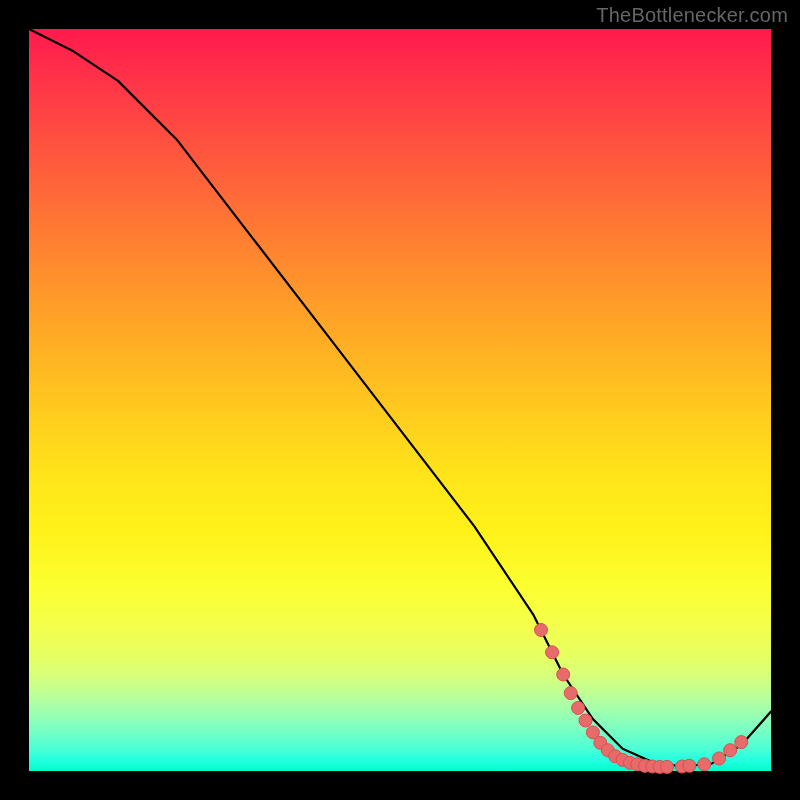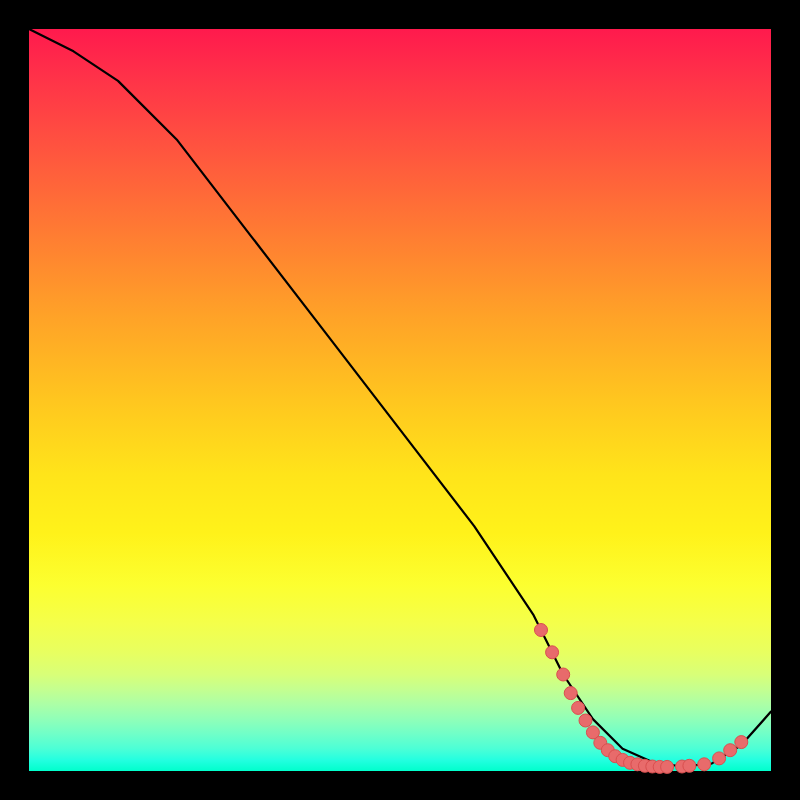--- a/index.html
+++ b/index.html
@@ -61,20 +61,21 @@
     top: 0;
     width: 742px;
     height: 742px;
     overflow: visible;
   }
 </style>
 </head>
 <body>
 
 <div class="frame">
+  <div class="watermark">TheBottlenecker.com</div>
 
   <div class="plot-area">
     <svg class="curve" viewBox="0 0 742 742" preserveAspectRatio="none">
       <path id="curve-path" fill="none" stroke="#000000" stroke-width="2.2" stroke-linejoin="round" stroke-linecap="round" d="M0.0 0.0 L44.5 22.3 L89.0 51.9 L148.4 111.3 L222.6 207.8 L296.8 304.2 L371.0 400.7 L445.2 497.1 L504.6 586.2 L534.2 645.5 L563.9 690.1 L593.6 719.7 L623.3 733.1 L653.0 737.5 L682.6 734.6 L712.3 716.0 L742.0 682.6"></path>
       <g id="markers-group">
           <circle cx="512.0" cy="601.0" r="6.5" fill="#e86b6b" stroke="#d94f4f" stroke-width="1"></circle>
           <circle cx="523.1" cy="623.3" r="6.5" fill="#e86b6b" stroke="#d94f4f" stroke-width="1"></circle>
           <circle cx="534.2" cy="645.5" r="6.5" fill="#e86b6b" stroke="#d94f4f" stroke-width="1"></circle>
           <circle cx="541.7" cy="664.1" r="6.5" fill="#e86b6b" stroke="#d94f4f" stroke-width="1"></circle>
           <circle cx="549.1" cy="678.9" r="6.5" fill="#e86b6b" stroke="#d94f4f" stroke-width="1"></circle>

